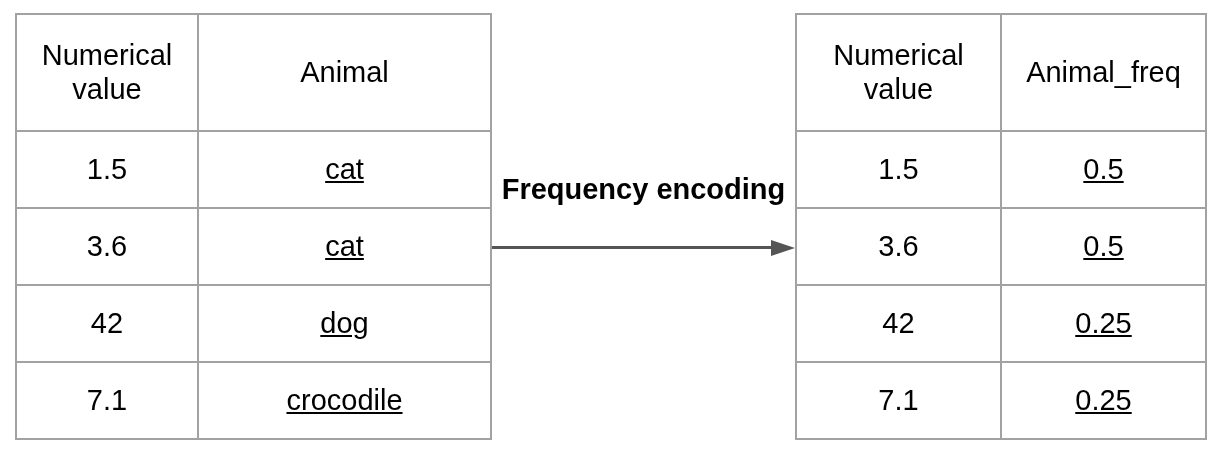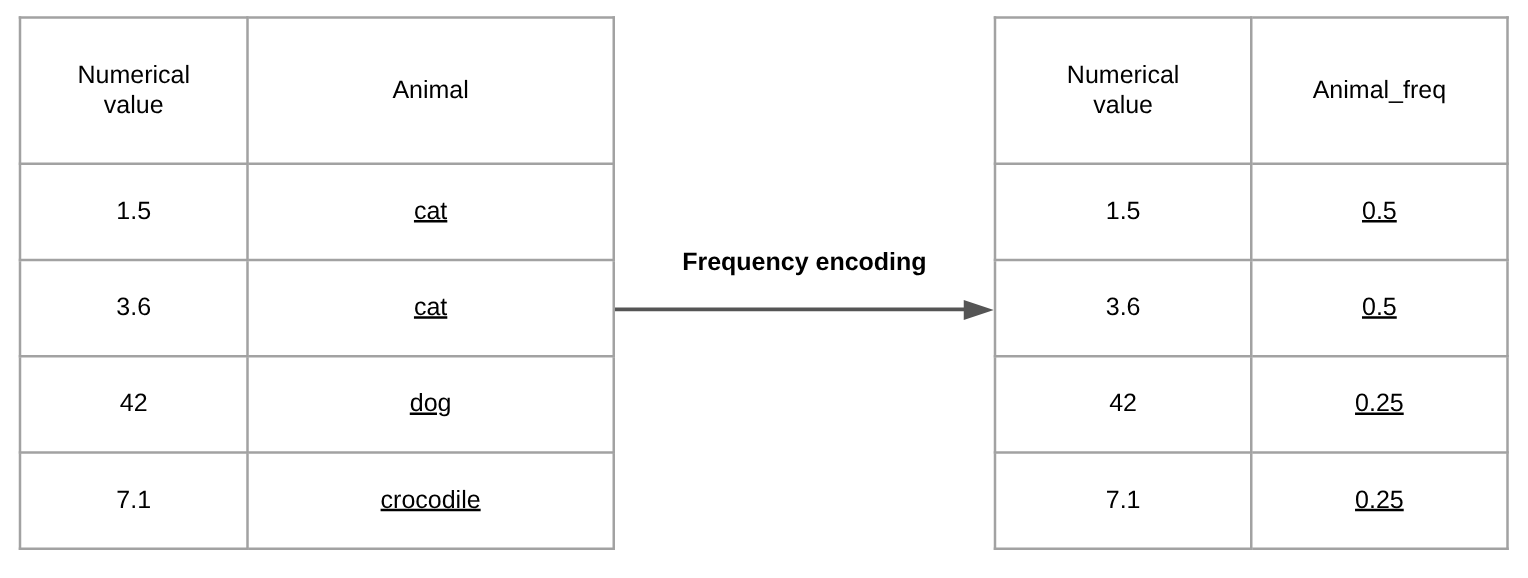--- a/index.html
+++ b/index.html
@@ -8,21 +8,21 @@
     --text:#000000;
     --bg:#ffffff;
   }
   html,body{margin:0;padding:0;background:var(--bg);}
   .canvas{
     position:relative;
     width:1222px;height:462px;
     background:var(--bg);
     font-family:"Liberation Sans","DejaVu Sans",sans-serif;
     color:var(--text);
-    font-size:20px;
+    font-size:29px;
     overflow:hidden;
   }
   table.data-table{
     position:absolute;
     border-collapse:collapse;
     table-layout:fixed;
     background:var(--bg);
   }
   table.data-table th,
   table.data-table td{
@@ -39,21 +39,21 @@
   td.cell-center{text-align:center;}
   td.cell-left{text-align:center;padding-left:19px;text-decoration:underline;}
   tr.header-row{height:117px;}
   tr.data-row{height:77px;margin-left:36px;}
 
   #left-table{left:15px;top:13px;width:477px;height:424px;}
   #right-table{left:795px;top:13px;width:412px;height:424px;}
 
   .transform-label{
     position:absolute;
-    left:492px;top:199px;width:303px;
+    left:492px;top:174px;width:303px;
     text-align:center;
     font-weight:bold;
     line-height:1.1;
     white-space:nowrap;
   }
   .arrow-line{
     position:absolute;
     left:492px;top:246px;
     width:281px;height:3px;
     background:var(--arrow);

